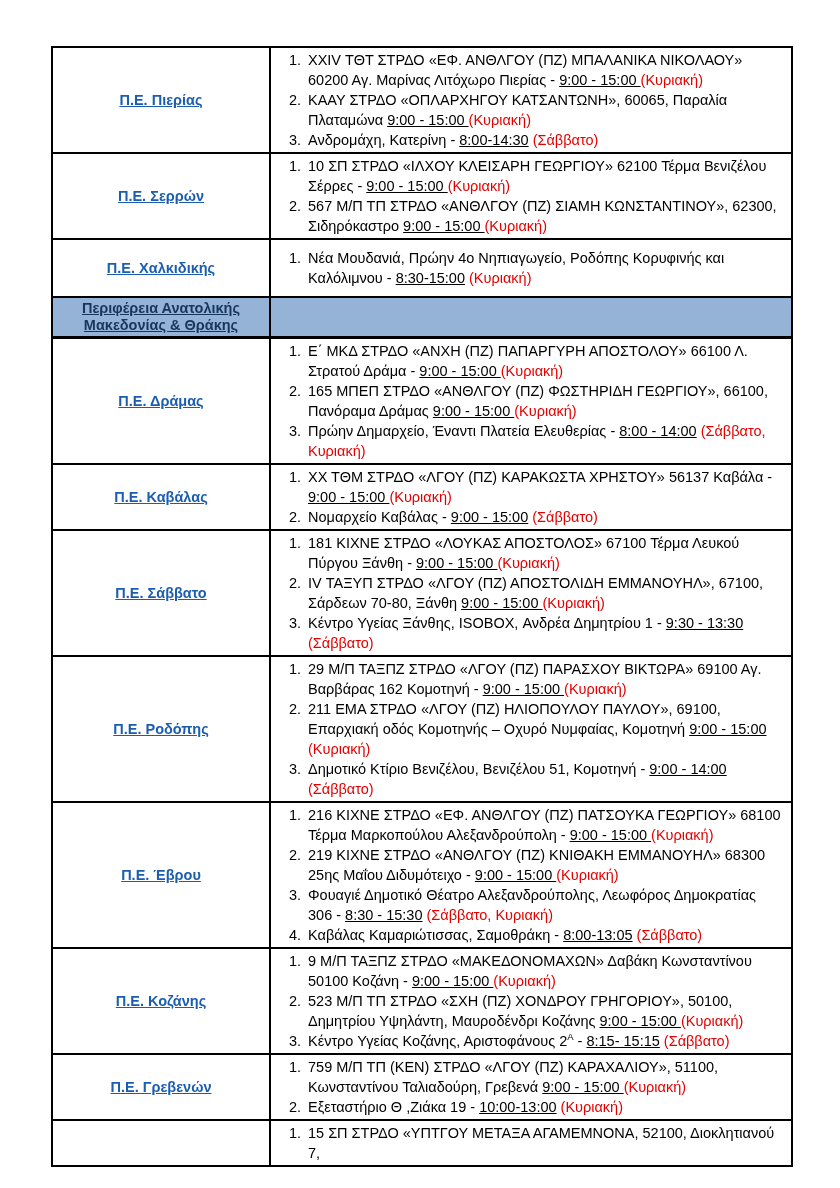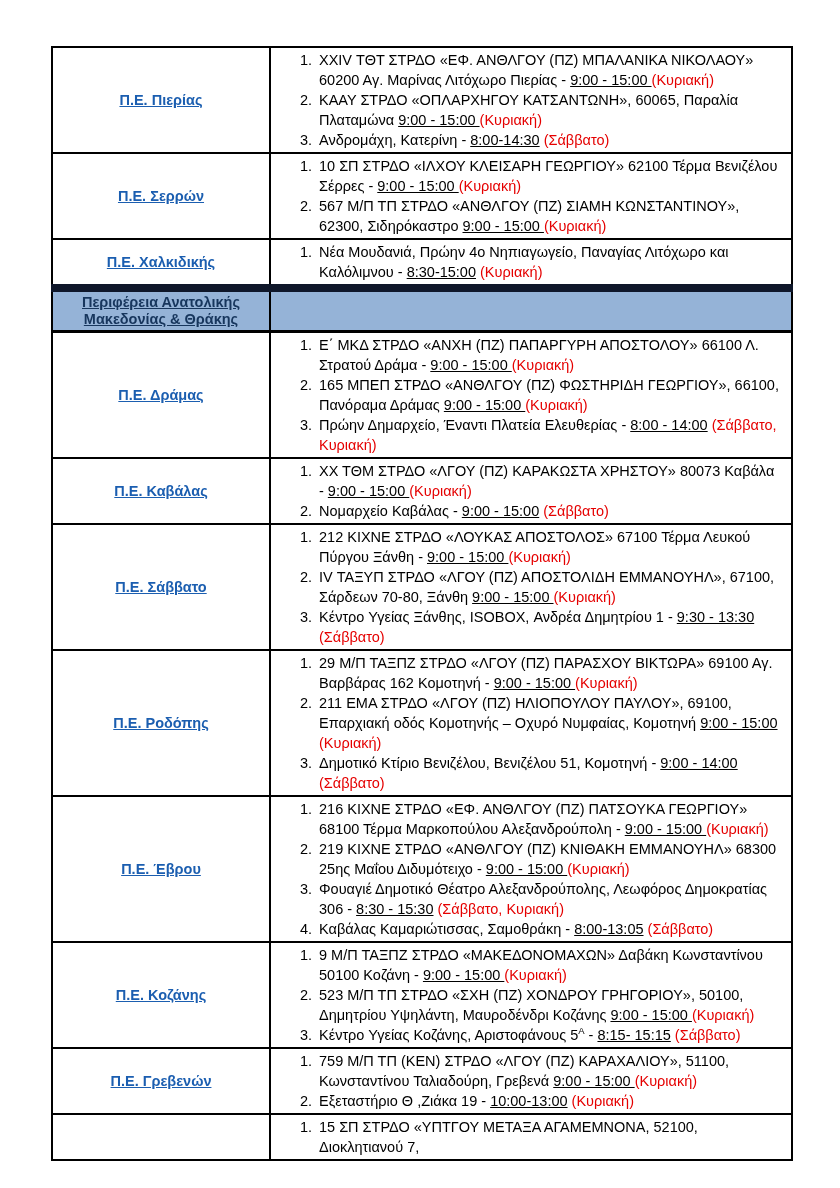--- a/index.html
+++ b/index.html
@@ -12,37 +12,37 @@
     position:absolute;left:51px;top:46px;width:740px;
     border-collapse:collapse;table-layout:fixed;
   }
   col.c1{width:218px;}
   col.c2{width:522px;}
   td{
     border:2px solid #000;padding:0;vertical-align:middle;
     font-size:14.5px;line-height:20px;
   }
   
-  td.rc{text-align:center;padding:6px 4px;}
+  td.rc{text-align:center;padding:18px 4px;}
   .region-link{
     color:#1b5eb0;font-weight:bold;text-decoration:underline;cursor:pointer;
     white-space:nowrap;
   }
   
   td.lc{vertical-align:middle;}
-  td.lc ol{margin:2px 6px 2px 11px;padding:0 4px 0 34px;}
+  td.lc ol{margin:2px 6px 2px 0;padding:0 4px 0 34px;}
   td.lc li{padding-left:3px;margin:0;}
   .s-text{color:#000;}
   .s-time{color:#000;text-decoration:underline;}
   .s-day{color:#e50000;}
   .s-sup{vertical-align:super;font-size:9.5px;line-height:0;}
   
   tr.grp td{
     background:#95b3d7;
-    border-top:8px solid #0f172a;border-bottom:3px solid #000;
+    border-top:2px solid #0f172a;border-bottom:3px solid #000;
   }
   .grp-label{
     display:block;text-align:center;font-weight:bold;color:#17365d;
     text-decoration:underline;font-size:14.5px;line-height:17px;padding:2px 10px;
   }
 </style>
 </head>
 <body>
 
 <div class="page">
@@ -68,21 +68,21 @@
             <ol>
               <li><span class="s-text">10 ΣΠ ΣΤΡΔΟ «ΙΛΧΟΥ ΚΛΕΙΣΑΡΗ ΓΕΩΡΓΙΟΥ» 62100 Τέρμα Βενιζέλου Σέρρες - </span><span class="s-time">9:00 - 15:00 </span><span class="s-day">(Κυριακή)</span></li>
               <li><span class="s-text">567 Μ/Π ΤΠ ΣΤΡΔΟ «ΑΝΘΛΓΟΥ (ΠΖ) ΣΙΑΜΗ ΚΩΝΣΤΑΝΤΙΝΟΥ», 62300, Σιδηρόκαστρο </span><span class="s-time">9:00 - 15:00 </span><span class="s-day">(Κυριακή)</span></li>
             </ol>
           </td>
         </tr>
         <tr>
           <td class="rc"><span class="region-link">Π.Ε. Χαλκιδικής</span></td>
           <td class="lc">
             <ol>
-              <li><span class="s-text">Νέα Μουδανιά, Πρώην 4ο Νηπιαγωγείο, Παναγίας Λιτόχωρο και Καλόλιμνου - </span><span class="s-time">8:30-15:00</span><span class="s-text"> </span><span class="s-day">(Κυριακή)</span></li>
+              <li><span class="s-text">Νέα Μουδανιά, Πρώην 4ο Νηπιαγωγείο, Ροδόπης Κορυφινής και Καλόλιμνου - </span><span class="s-time">8:30-15:00</span><span class="s-text"> </span><span class="s-day">(Κυριακή)</span></li>
             </ol>
           </td>
         </tr>
         <tr class="grp">
           <td>
             <span class="grp-label">Περιφέρεια Ανατολικής Μακεδονίας &amp; Θράκης</span>
           </td>
           <td></td>
         </tr>
         <tr>
@@ -92,30 +92,30 @@
               <li><span class="s-text">Ε΄ ΜΚΔ ΣΤΡΔΟ «ΑΝΧΗ (ΠΖ) ΠΑΠΑΡΓΥΡΗ ΑΠΟΣΤΟΛΟΥ» 66100 Λ. Στρατού Δράμα - </span><span class="s-time">9:00 - 15:00 </span><span class="s-day">(Κυριακή)</span></li>
               <li><span class="s-text">165 ΜΠΕΠ ΣΤΡΔΟ «ΑΝΘΛΓΟΥ (ΠΖ) ΦΩΣΤΗΡΙΔΗ ΓΕΩΡΓΙΟΥ», 66100, Πανόραμα Δράμας </span><span class="s-time">9:00 - 15:00 </span><span class="s-day">(Κυριακή)</span></li>
               <li><span class="s-text">Πρώην Δημαρχείο, Έναντι Πλατεία Ελευθερίας - </span><span class="s-time">8:00 - 14:00</span><span class="s-text"> </span><span class="s-day">(Σάββατο, Κυριακή)</span></li>
             </ol>
           </td>
         </tr>
         <tr>
           <td class="rc"><span class="region-link">Π.Ε. Καβάλας</span></td>
           <td class="lc">
             <ol>
-              <li><span class="s-text">ΧΧ ΤΘΜ ΣΤΡΔΟ «ΛΓΟΥ (ΠΖ) ΚΑΡΑΚΩΣΤΑ ΧΡΗΣΤΟΥ» 80073 Καβάλα - </span><span class="s-time">9:00 - 15:00 </span><span class="s-day">(Κυριακή)</span></li>
+              <li><span class="s-text">ΧΧ ΤΘΜ ΣΤΡΔΟ «ΛΓΟΥ (ΠΖ) ΚΑΡΑΚΩΣΤΑ ΧΡΗΣΤΟΥ» 56137 Καβάλα - </span><span class="s-time">9:00 - 15:00 </span><span class="s-day">(Κυριακή)</span></li>
               <li><span class="s-text">Νομαρχείο Καβάλας - </span><span class="s-time">9:00 - 15:00</span><span class="s-text"> </span><span class="s-day">(Σάββατο)</span></li>
             </ol>
           </td>
         </tr>
         <tr>
           <td class="rc"><span class="region-link">Π.Ε. Σάββατο</span></td>
           <td class="lc">
             <ol>
-              <li><span class="s-text">212 ΚΙΧΝΕ ΣΤΡΔΟ «ΛΟΥΚΑΣ ΑΠΟΣΤΟΛΟΣ» 67100 Τέρμα Λευκού Πύργου Ξάνθη - </span><span class="s-time">9:00 - 15:00 </span><span class="s-day">(Κυριακή)</span></li>
+              <li><span class="s-text">181 ΚΙΧΝΕ ΣΤΡΔΟ «ΛΟΥΚΑΣ ΑΠΟΣΤΟΛΟΣ» 67100 Τέρμα Λευκού Πύργου Ξάνθη - </span><span class="s-time">9:00 - 15:00 </span><span class="s-day">(Κυριακή)</span></li>
               <li><span class="s-text">IV ΤΑΞΥΠ ΣΤΡΔΟ «ΛΓΟΥ (ΠΖ) ΑΠΟΣΤΟΛΙΔΗ ΕΜΜΑΝΟΥΗΛ», 67100, Σάρδεων 70-80, Ξάνθη </span><span class="s-time">9:00 - 15:00 </span><span class="s-day">(Κυριακή)</span></li>
               <li><span class="s-text">Κέντρο Υγείας Ξάνθης, ISOBOX, Ανδρέα Δημητρίου 1 - </span><span class="s-time">9:30 - 13:30</span><span class="s-text"> </span><span class="s-day">(Σάββατο)</span></li>
             </ol>
           </td>
         </tr>
         <tr>
           <td class="rc"><span class="region-link">Π.Ε. Ροδόπης</span></td>
           <td class="lc">
             <ol>
               <li><span class="s-text">29 Μ/Π ΤΑΞΠΖ ΣΤΡΔΟ «ΛΓΟΥ (ΠΖ) ΠΑΡΑΣΧΟΥ ΒΙΚΤΩΡΑ» 69100 Αγ. Βαρβάρας 162 Κομοτηνή - </span><span class="s-time">9:00 - 15:00 </span><span class="s-day">(Κυριακή)</span></li>
@@ -134,21 +134,21 @@
               <li><span class="s-text">Καβάλας Καμαριώτισσας, Σαμοθράκη - </span><span class="s-time">8:00-13:05</span><span class="s-text"> </span><span class="s-day">(Σάββατο)</span></li>
             </ol>
           </td>
         </tr>
         <tr>
           <td class="rc"><span class="region-link">Π.Ε. Κοζάνης</span></td>
           <td class="lc">
             <ol>
               <li><span class="s-text">9 Μ/Π ΤΑΞΠΖ ΣΤΡΔΟ «ΜΑΚΕΔΟΝΟΜΑΧΩΝ» Δαβάκη Κωνσταντίνου 50100 Κοζάνη - </span><span class="s-time">9:00 - 15:00 </span><span class="s-day">(Κυριακή)</span></li>
               <li><span class="s-text">523 Μ/Π ΤΠ ΣΤΡΔΟ «ΣΧΗ (ΠΖ) ΧΟΝΔΡΟΥ ΓΡΗΓΟΡΙΟΥ», 50100, Δημητρίου Υψηλάντη, Μαυροδένδρι Κοζάνης </span><span class="s-time">9:00 - 15:00 </span><span class="s-day">(Κυριακή)</span></li>
-              <li><span class="s-text">Κέντρο Υγείας Κοζάνης, Αριστοφάνους 5</span><span class="s-sup">Α</span><span class="s-text"> - </span><span class="s-time">8:15- 15:15</span><span class="s-text"> </span><span class="s-day">(Σάββατο)</span></li>
+              <li><span class="s-text">Κέντρο Υγείας Κοζάνης, Αριστοφάνους 2</span><span class="s-sup">Α</span><span class="s-text"> - </span><span class="s-time">8:15- 15:15</span><span class="s-text"> </span><span class="s-day">(Σάββατο)</span></li>
             </ol>
           </td>
         </tr>
         <tr>
           <td class="rc"><span class="region-link">Π.Ε. Γρεβενών</span></td>
           <td class="lc">
             <ol>
               <li><span class="s-text">759 Μ/Π ΤΠ (ΚΕΝ) ΣΤΡΔΟ «ΛΓΟΥ (ΠΖ) ΚΑΡΑΧΑΛΙΟΥ», 51100, Κωνσταντίνου Ταλιαδούρη, Γρεβενά </span><span class="s-time">9:00 - 15:00 </span><span class="s-day">(Κυριακή)</span></li>
               <li><span class="s-text">Εξεταστήριο Θ ,Ζιάκα 19 - </span><span class="s-time">10:00-13:00</span><span class="s-text"> </span><span class="s-day">(Κυριακή)</span></li>
             </ol>

